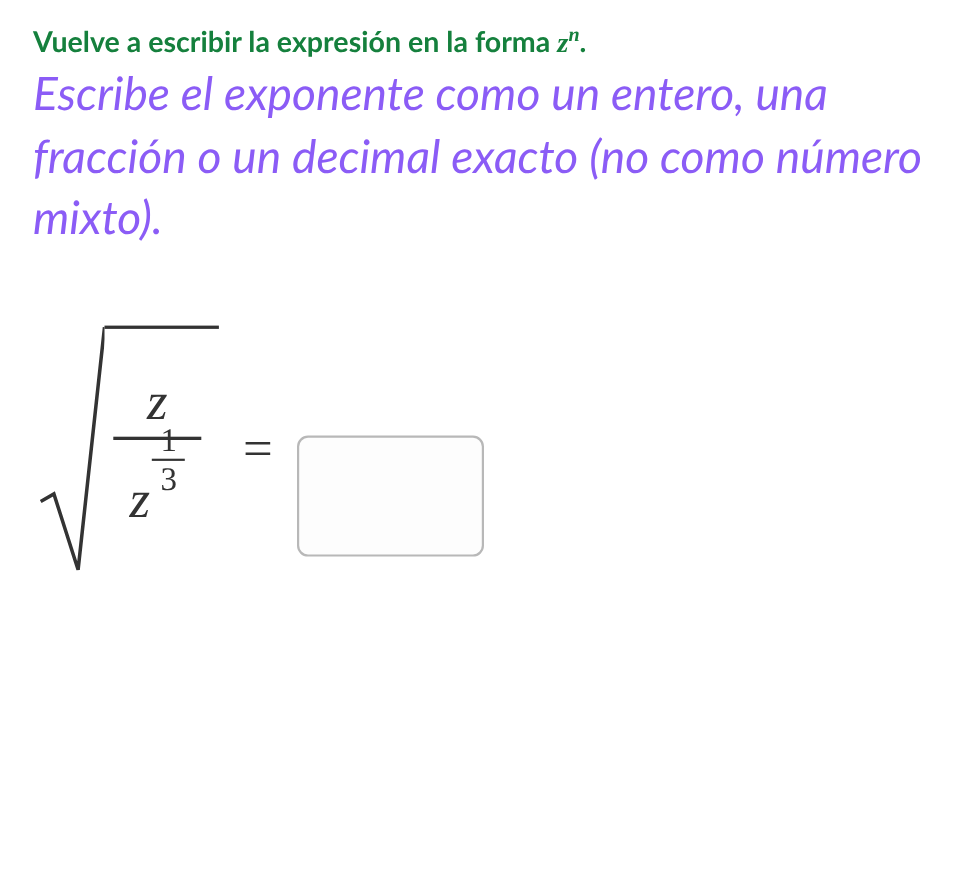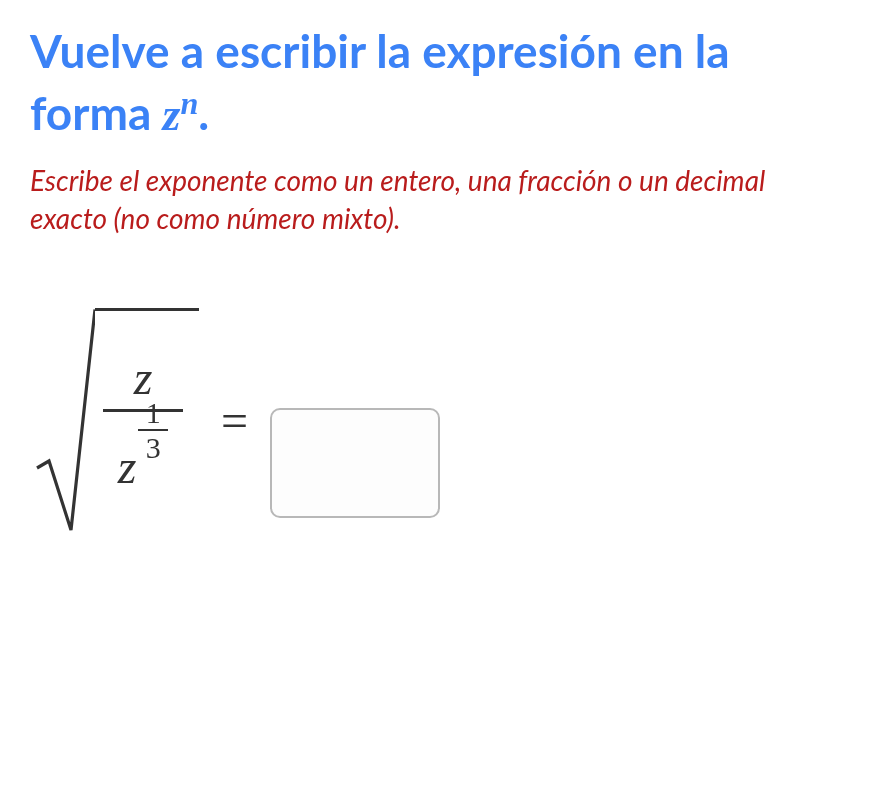--- a/index.html
+++ b/index.html
@@ -9,40 +9,40 @@
     }
     body {
       font-family: -apple-system, BlinkMacSystemFont, "Segoe UI", "Lato", sans-serif;
       background: #ffffff;
       width: 870px;
       height: 806px;
       padding: 20px 30px;
     }
     .prompt-bold {
       font-weight: 700;
-      font-size: 46px;
-      color: #3b82f6;
+      font-size: 26px;
+      color: #15803d;
       line-height: 1.35;
     }
     .math-inline {
       font-family: "Times New Roman", serif;
       font-style: italic;
     }
     .supn {
       font-size: 0.7em;
       vertical-align: super;
       line-height: 0;
     }
     .prompt-italic {
       font-style: italic;
-      font-size: 28px;
-      color: #b91c1c;
+      font-size: 42px;
+      color: #8b5cf6;
       line-height: 1.35;
       font-weight: 400;
-      margin-top: 16px;
+      margin-top: 0;
     }
     .equation-area {
       margin-top: 70px;
       display: flex;
       align-items: center;
       margin-left: 5px;
     }
     .sqrt-wrapper {
       display: inline-flex;
       align-items: stretch;

